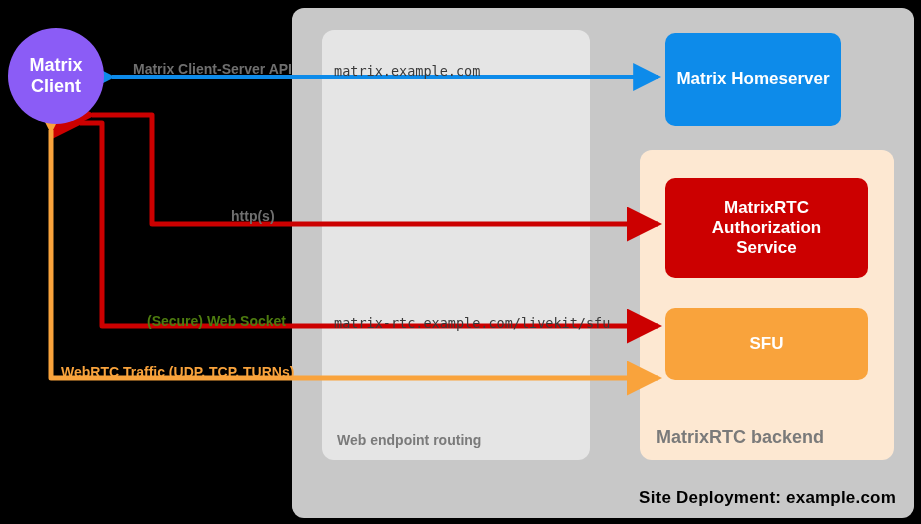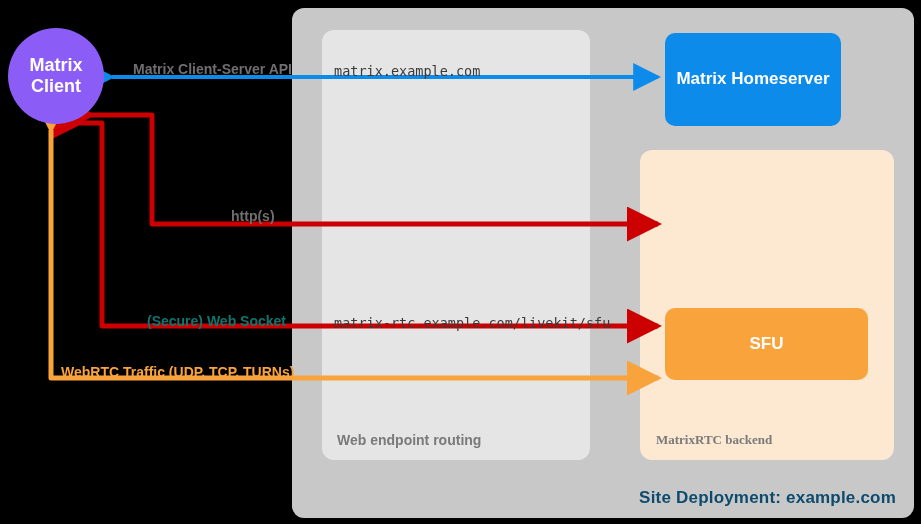--- a/index.html
+++ b/index.html
@@ -23,21 +23,21 @@
     top: 8px;
     width: 622px;
     height: 510px;
     background: #c8c8c8;
     border-radius: 12px;
   }
   .site-deployment-label {
     position: absolute;
     right: 18px;
     bottom: 10px;
-    color: #0c4a6e;
+    color: #000000;
     font-size: 17px;
     font-weight: bold;
     letter-spacing: 0.2px;
     white-space: nowrap;
   }
 
   .web-routing {
     position: absolute;
     left: 322px;
     top: 30px;
@@ -63,24 +63,23 @@
     width: 254px;
     height: 310px;
     background: #fde8d2;
     border-radius: 12px;
   }
   .rtc-backend-label {
     position: absolute;
     left: 16px;
     bottom: 12px;
     color: #7a7a7a;
-    font-size: 13px;
-    font-weight: bold;
-    white-space: nowrap;
-    font-family: Liberation Serif, serif;
+    font-size: 18px;
+    font-weight: bold;
+    white-space: nowrap;
   }
 
   
   .node {
     position: absolute;
     display: flex;
     align-items: center;
     justify-content: center;
     text-align: center;
     color: #ffffff;
@@ -139,21 +138,21 @@
 
   
   .conn-label {
     position: absolute;
     font-size: 14px;
     font-weight: bold;
     white-space: nowrap;
   }
   .lbl-csapi  { left: 133px; top: 61px;  color: #6f6f6f; }
   .lbl-https  { left: 231px; top: 208px; color: #6f6f6f; }
-  .lbl-ws     { left: 147px; top: 313px; color: #0f766e; }
+  .lbl-ws     { left: 147px; top: 313px; color: #4d7c0f; }
   .lbl-webrtc { left: 61px;  top: 364px; color: #f9a33c; }
 
   
   #wires {
     position: absolute;
     left: 0;
     top: 0;
     width: 921px;
     height: 524px;
     overflow: visible;
@@ -210,20 +209,27 @@
     <div>
       <span>Matrix</span><br>
       <span>Client</span>
     </div>
   </div>
 
   <div class="node homeserver">
     <span>Matrix Homeserver</span>
   </div>
 
+  <div class="node auth-service">
+    <div>
+      <span>MatrixRTC</span><br>
+      <span>Authorization</span><br>
+      <span>Service</span>
+    </div>
+  </div>
 
   <div class="node sfu">
     <span>SFU</span>
   </div>
 
   <div class="endpoint ep-matrix">matrix.example.com</div>
   <div class="endpoint ep-sfu">matrix-rtc.example.com/livekit/sfu</div>
 
   <div class="conn-label lbl-csapi">Matrix Client-Server API</div>
   <div class="conn-label lbl-https">http(s)</div>

